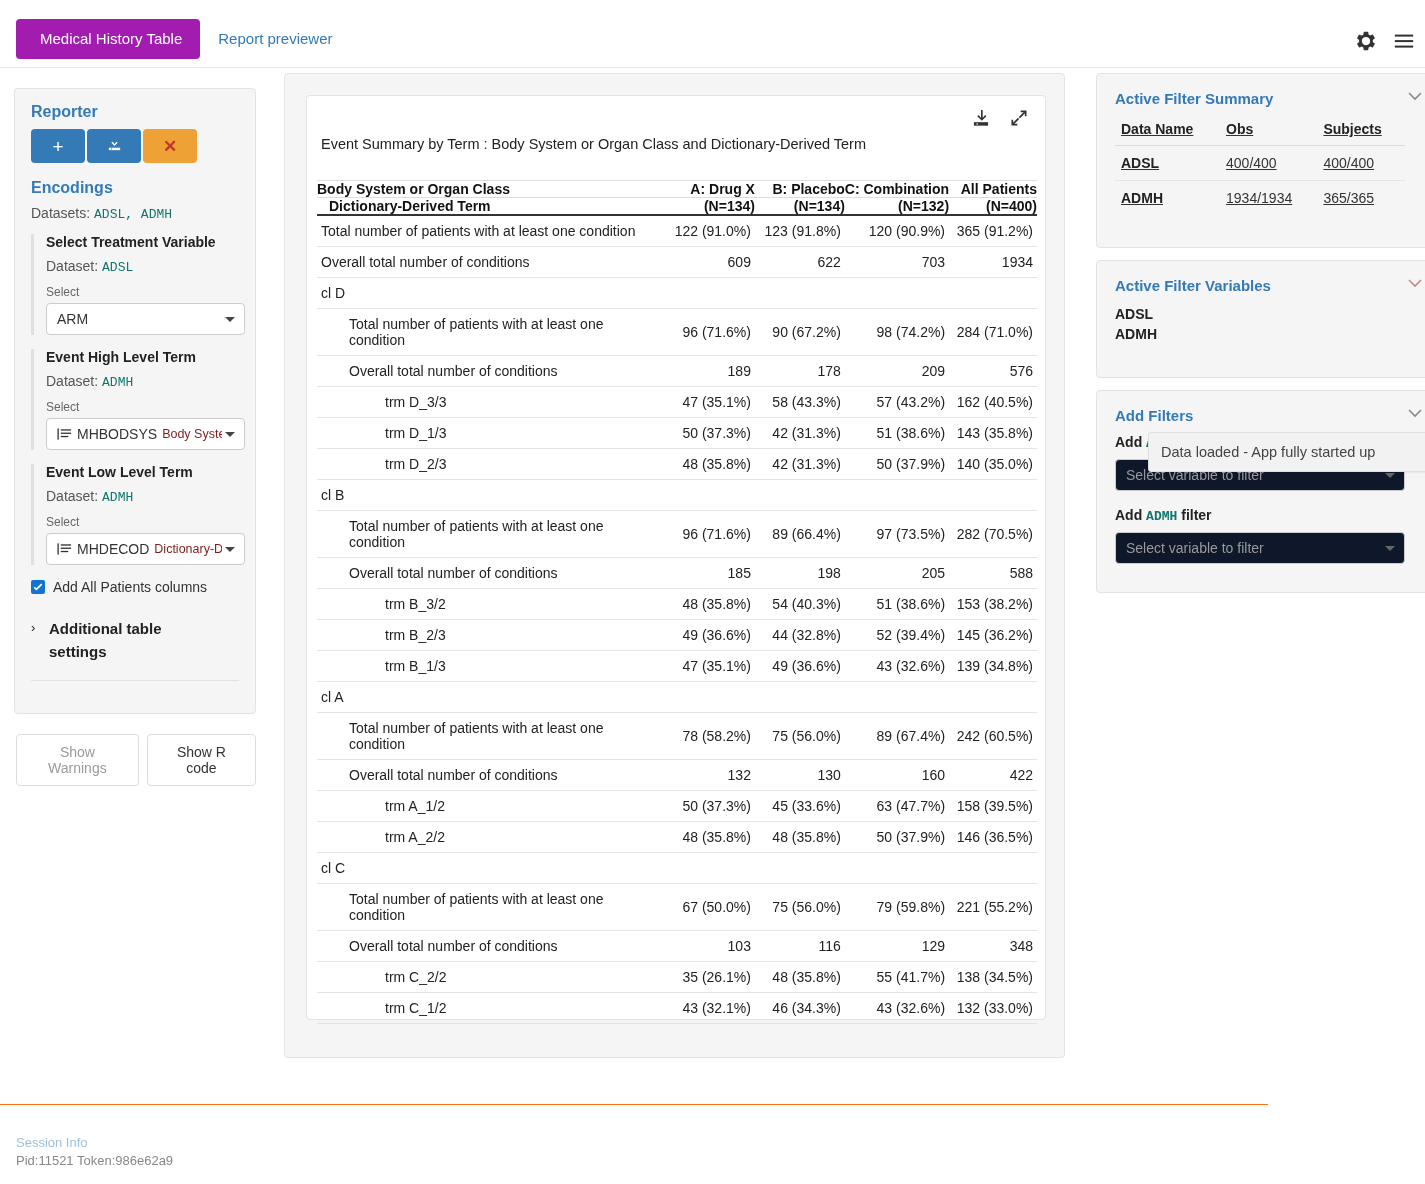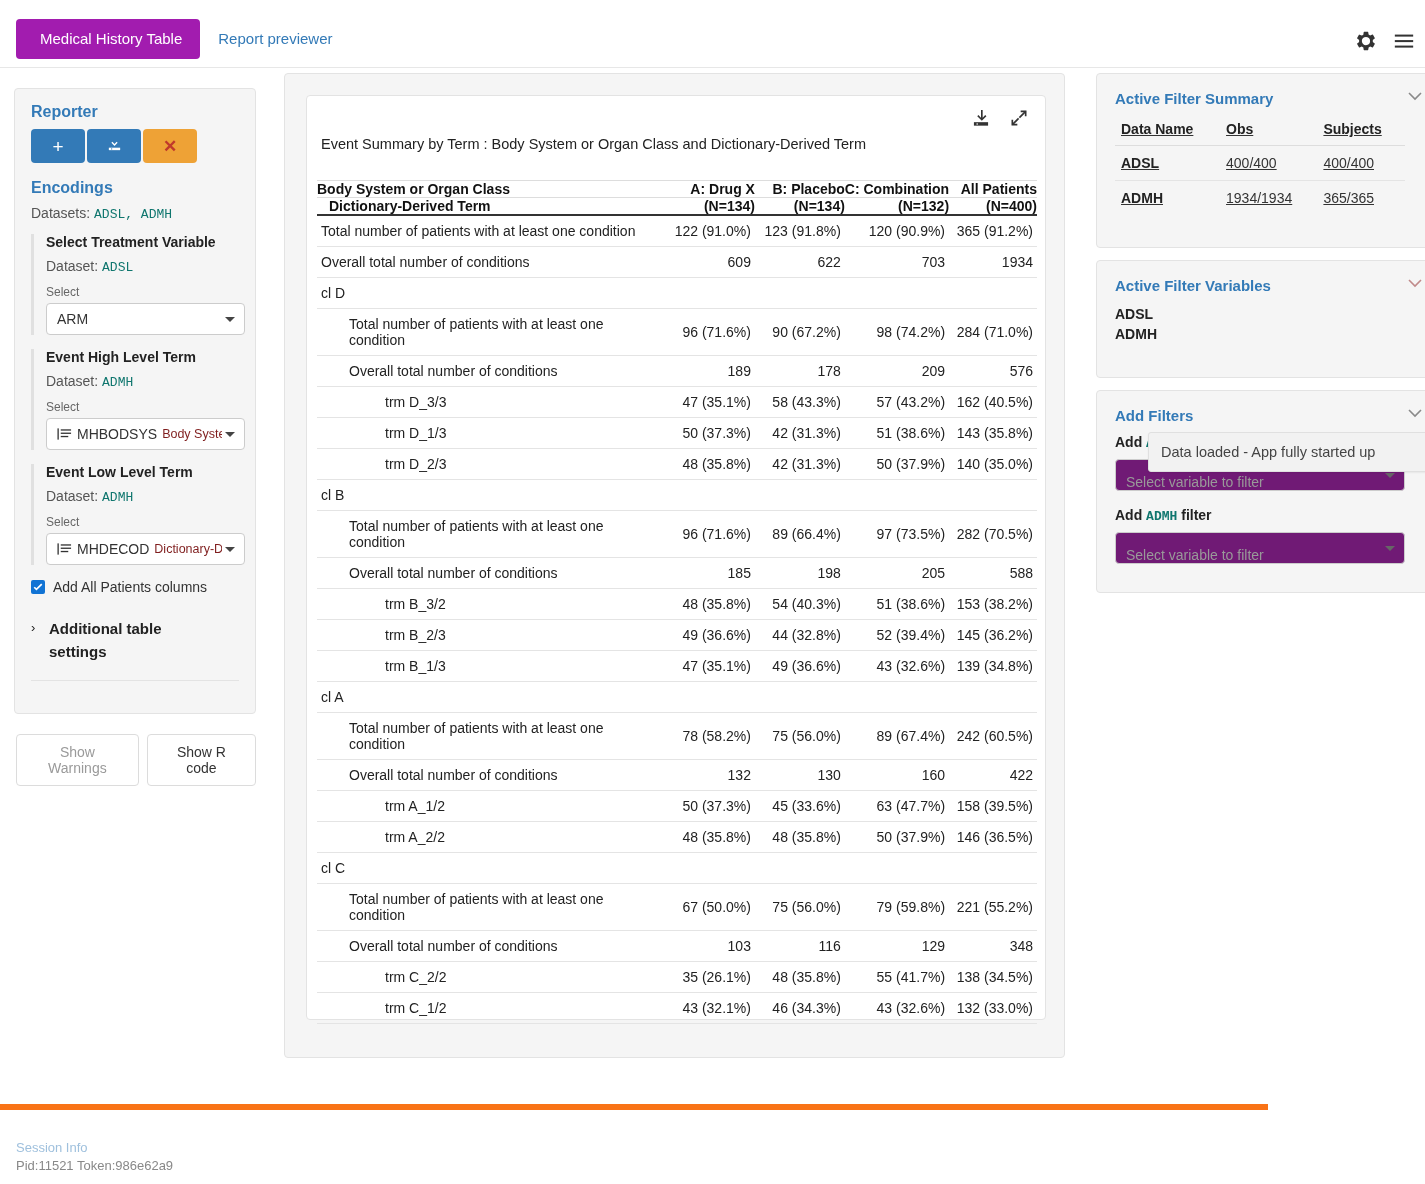--- a/index.html
+++ b/index.html
@@ -142,40 +142,40 @@
 
   table.fsum { border-collapse: collapse; width: 290px; margin-top: 4px; text-decoration: underline; }
   table.fsum th { text-align: left; font-size: 14px; font-weight: bold; color: #222; padding: 4px 6px 8px 6px; border-bottom: 1px solid #dddddd; }
   table.fsum td { text-align: left; font-size: 14px; color: #333; padding: 9px 6px; border-bottom: 1px solid #e4e4e4; }
   table.fsum td.name { font-weight: bold; color: #222; }
   table.fsum tr:last-child td { border-bottom: none; }
   .fvar { font-size: 14px; font-weight: bold; color: #222; line-height: 1.45; }
 
   .addfilter-lbl { font-size: 14px; font-weight: bold; color: #222; margin: 4px 0 8px 0; }
   .filterbox {
-    width: 290px; height: 32px; background: #701a75; border: 1px solid #cccccc; border-radius: 4px;
-    display: flex; align-items: flex-end; padding: 0 10px; font-size: 14px; color: #999; position: relative; cursor: pointer;
+    width: 290px; height: 32px; background: #0f172a; border: 1px solid #cccccc; border-radius: 4px;
+    display: flex; align-items: center; padding: 0 10px; font-size: 14px; color: #999; position: relative; cursor: pointer;
   }
   .filterbox .caret {
     position: absolute; right: 9px; top: 50%; margin-top: -2px;
     width: 0; height: 0; border-left: 5px solid transparent; border-right: 5px solid transparent;
     border-top: 5px solid #666;
   }
   .spacer { height: 14px; }
 
   
   .toast {
     position: absolute; left: 1148px; top: 432px; width: 300px; height: 40px;
     background: #f2f2f2; border: 1px solid #e0e0e0; border-radius: 3px;
     display: flex; align-items: center; padding: 0 12px; font-size: 14.5px; color: #444;
     box-shadow: 0 1px 2px rgba(0,0,0,.06); z-index: 40;
   }
 
   
-  .footer { position: absolute; left: 0; top: 1104px; width: 1268px; border-top: 6px solid #f97316; height: 80px;}
+  .footer { position: absolute; left: 0; top: 1104px; width: 1268px; border-top: 1px solid #f97316; height: 80px;}
   .footer .sess { position: absolute; left: 16px; top: 30px; font-size: 13px; color: #9fc0dd; cursor: pointer; }
   .footer .pid { position: absolute; left: 16px; top: 48px; font-size: 13px; color: #888; }
 </style>
 </head>
 <body>
 
 <div class="app">
 
   <div class="navbar">
     <div class="nav-tabs">

